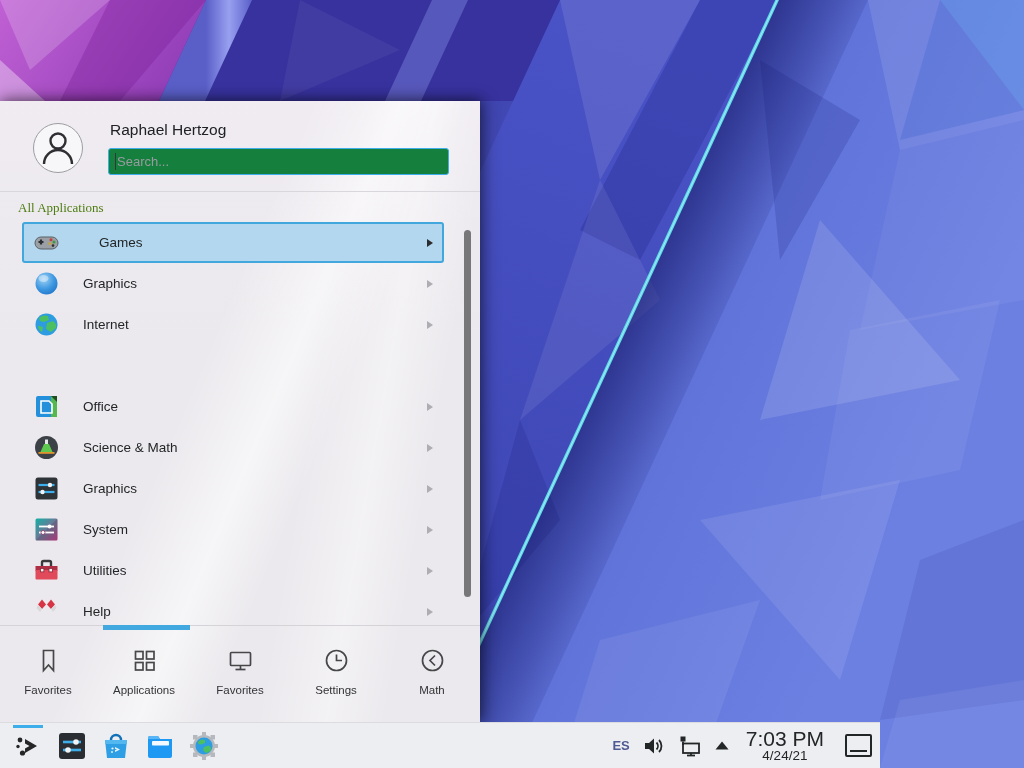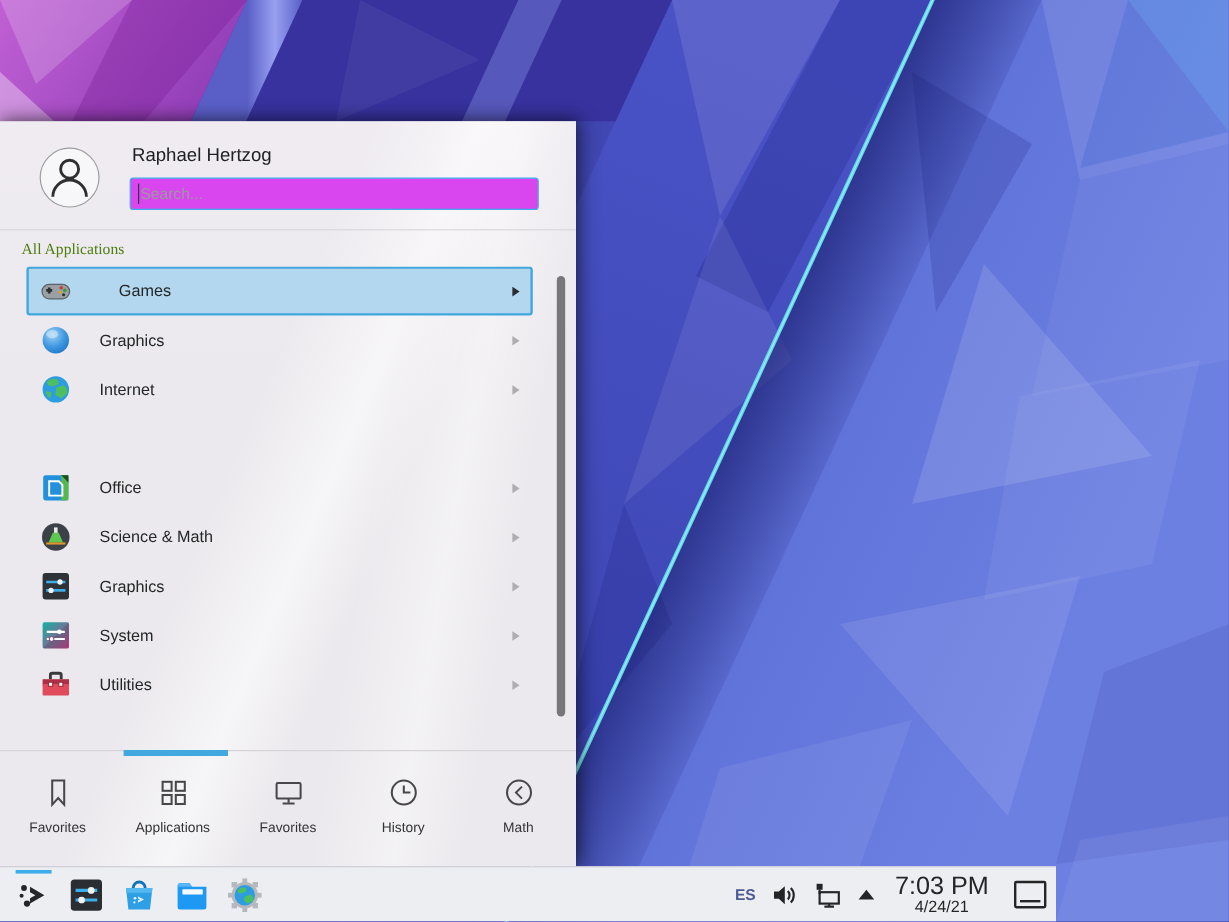--- a/index.html
+++ b/index.html
@@ -34,21 +34,21 @@
       linear-gradient(100deg, rgba(255,255,255,0) 62%, rgba(255,255,255,.40) 74%, rgba(255,255,255,0) 84%),
       linear-gradient(180deg, rgba(244,238,246,.5), rgba(230,228,236,0) 40%);
   }
   .menu > * { position:relative; z-index:1; }
 
   .menu-header { position:absolute; left:0; top:0; width:100%; height:91px; border-bottom:1px solid #d9d7dc; }
   .avatar { position:absolute; left:33px; top:22px; width:50px; height:50px; border-radius:50%;
     border:1px solid #9d9da1; background:#f7f6f8; display:flex; align-items:center; justify-content:center; }
   .user-name { position:absolute; left:110px; top:20px; font-size:15.5px; color:#202124; }
   .search-wrap { position:absolute; left:108px; top:47px; width:341px; height:27px; }
-  .search-wrap input { width:100%; height:100%; border:1px solid #3daee9; border-radius:3px; background:#d946ef;
+  .search-wrap input { width:100%; height:100%; border:1px solid #3daee9; border-radius:3px; background:#15803d;
     font-family:"Liberation Sans", sans-serif; font-size:13px; color:#232627; padding:0 7px 0 8px; outline:none; }
   .search-wrap input::placeholder { color:#9a9aa0; }
   .search-caret { position:absolute; left:7px; top:5px; width:1px; height:17px; background:#33363a; }
 
   .section-label { position:absolute; left:18px; top:99px; font-size:13px; color:#4d7c0f;font-family:Liberation Serif, serif; }
 
   .cat-list { position:absolute; left:0; top:121px; width:480px; height:403px; overflow:hidden; }
   .cat-row { position:absolute; left:22px; width:422px; height:41px; display:flex; align-items:center; border:2px solid transparent; border-radius:3px; }
   .cat-row.selected { background:#b3d7ee; border-color:#41a7dd;gap:16px; }
   .cat-icon { width:27px; height:27px; margin-left:9px; flex:0 0 27px; }
@@ -274,20 +274,32 @@
           <rect x="2.5" y="9" width="22" height="5" fill="#b02e44"></rect>
           <rect x="2.5" y="13" width="22" height="9.5" rx="1" fill="#e04a5a"></rect>
           <rect x="7.5" y="11.5" width="3.4" height="3.4" fill="#f5f5f5" stroke="#8c2838" stroke-width="0.8"></rect>
           <rect x="16" y="11.5" width="3.4" height="3.4" fill="#f5f5f5" stroke="#8c2838" stroke-width="0.8"></rect>
         </svg>
           </span>
         <span class="cat-label">Utilities</span>
         <span class="cat-arrow"></span>
       </div>
 
+      <div class="cat-row" style="top:369px">
+        <span class="cat-icon">
+            <svg viewBox="0 0 27 27">
+          <path d="M9 1.5 L13 6.5 L9 11 L5 6.5 Z" fill="#d83245"></path>
+          <path d="M18 1.5 L22 6.5 L18 11 L14 6.5 Z" fill="#d83245"></path>
+          <path d="M5 6.5 L9 11 L7 14 L3.5 10 Z" fill="#d9d9db"></path>
+          <path d="M22 6.5 L18 11 L20 14 L23.5 10 Z" fill="#d9d9db"></path>
+        </svg>
+          </span>
+        <span class="cat-label">Help</span>
+        <span class="cat-arrow"></span>
+      </div>
 
     </div>
 
     <div class="scrollbar"></div>
 
     <div class="menu-footer">
       <div class="tab-indicator"></div>
       <div class="tabs">
         <div class="tab">
           <svg viewBox="0 0 29 29">
@@ -310,21 +322,21 @@
             <line class="ico-stroke" x1="14.5" y1="19.5" x2="14.5" y2="23"></line>
             <line class="ico-stroke" x1="9.5" y1="23.5" x2="19.5" y2="23.5"></line>
           </svg>
           <span class="tab-label">Favorites</span>
         </div>
         <div class="tab">
           <svg viewBox="0 0 29 29">
             <circle class="ico-stroke" cx="14.5" cy="14.5" r="10"></circle>
             <path class="ico-stroke" d="M14.5 8.5 v6 h5.5"></path>
           </svg>
-          <span class="tab-label">History</span>
+          <span class="tab-label">Settings</span>
         </div>
         <div class="tab">
           <svg viewBox="0 0 29 29">
             <circle class="ico-stroke" cx="14.5" cy="14.5" r="10"></circle>
             <path class="ico-stroke" d="M17 9.5 l-5 5 5 5"></path>
           </svg>
           <span class="tab-label">Math</span>
         </div>
       </div>
     </div>

